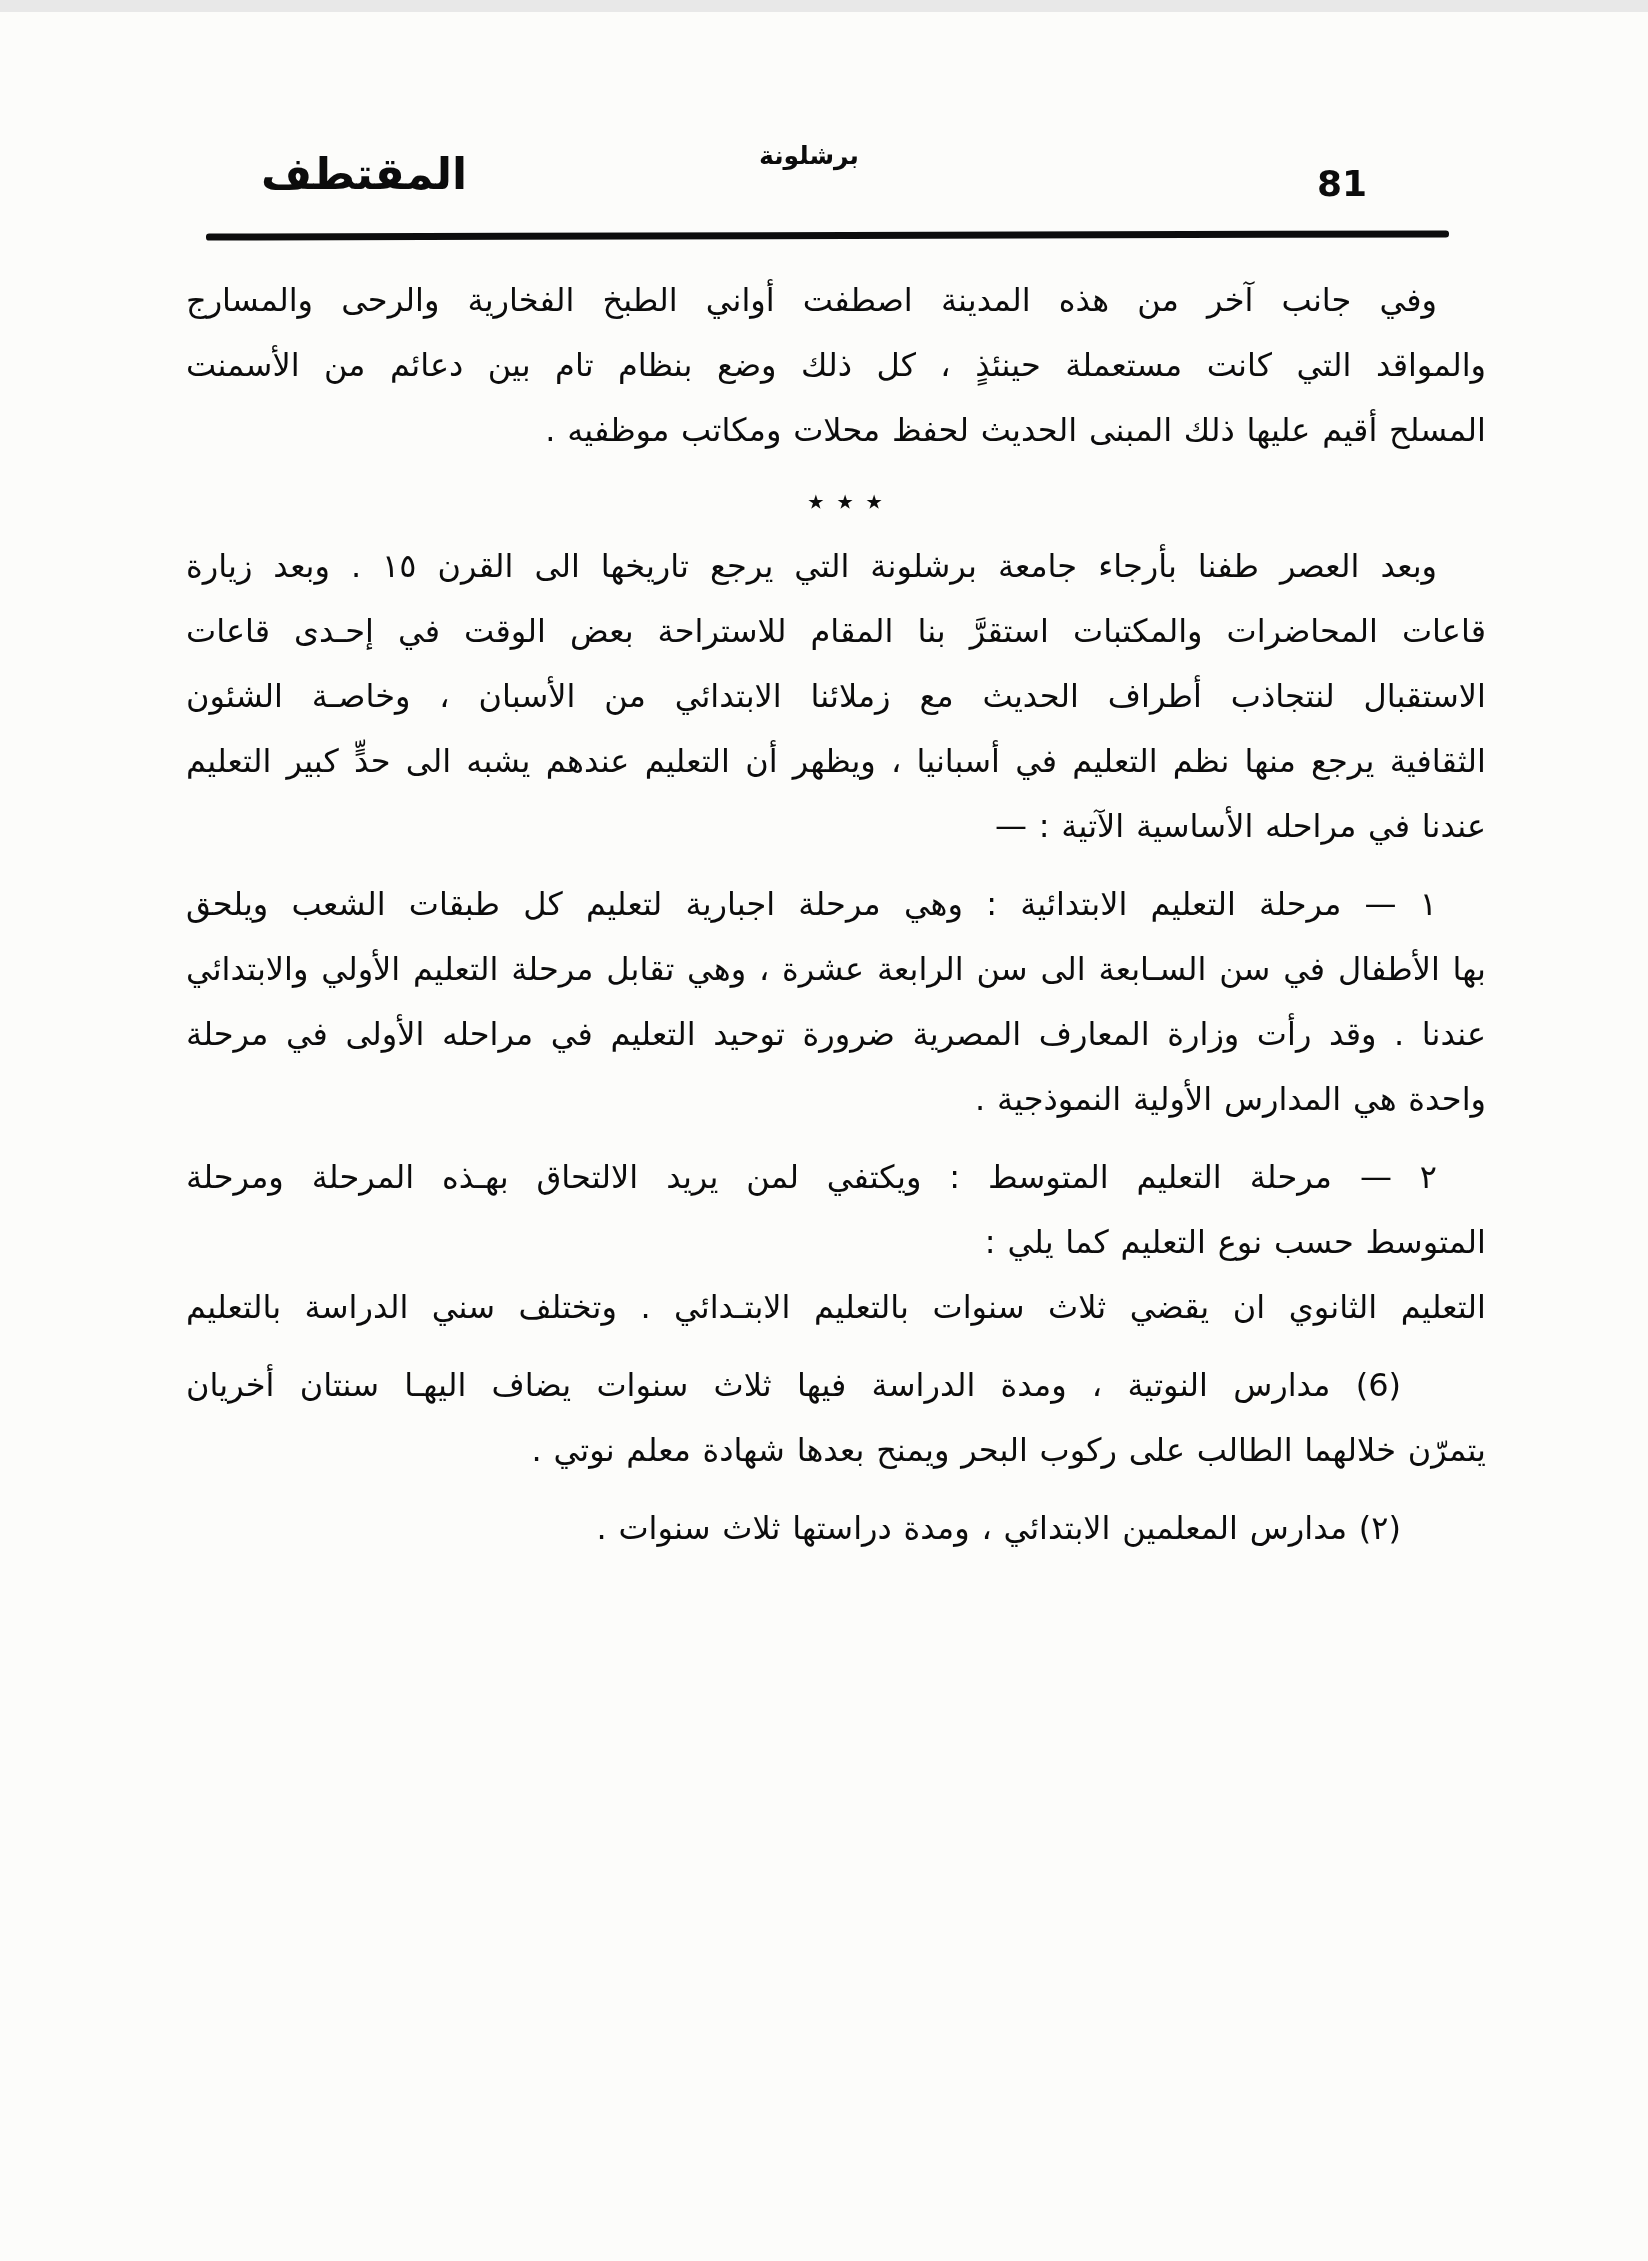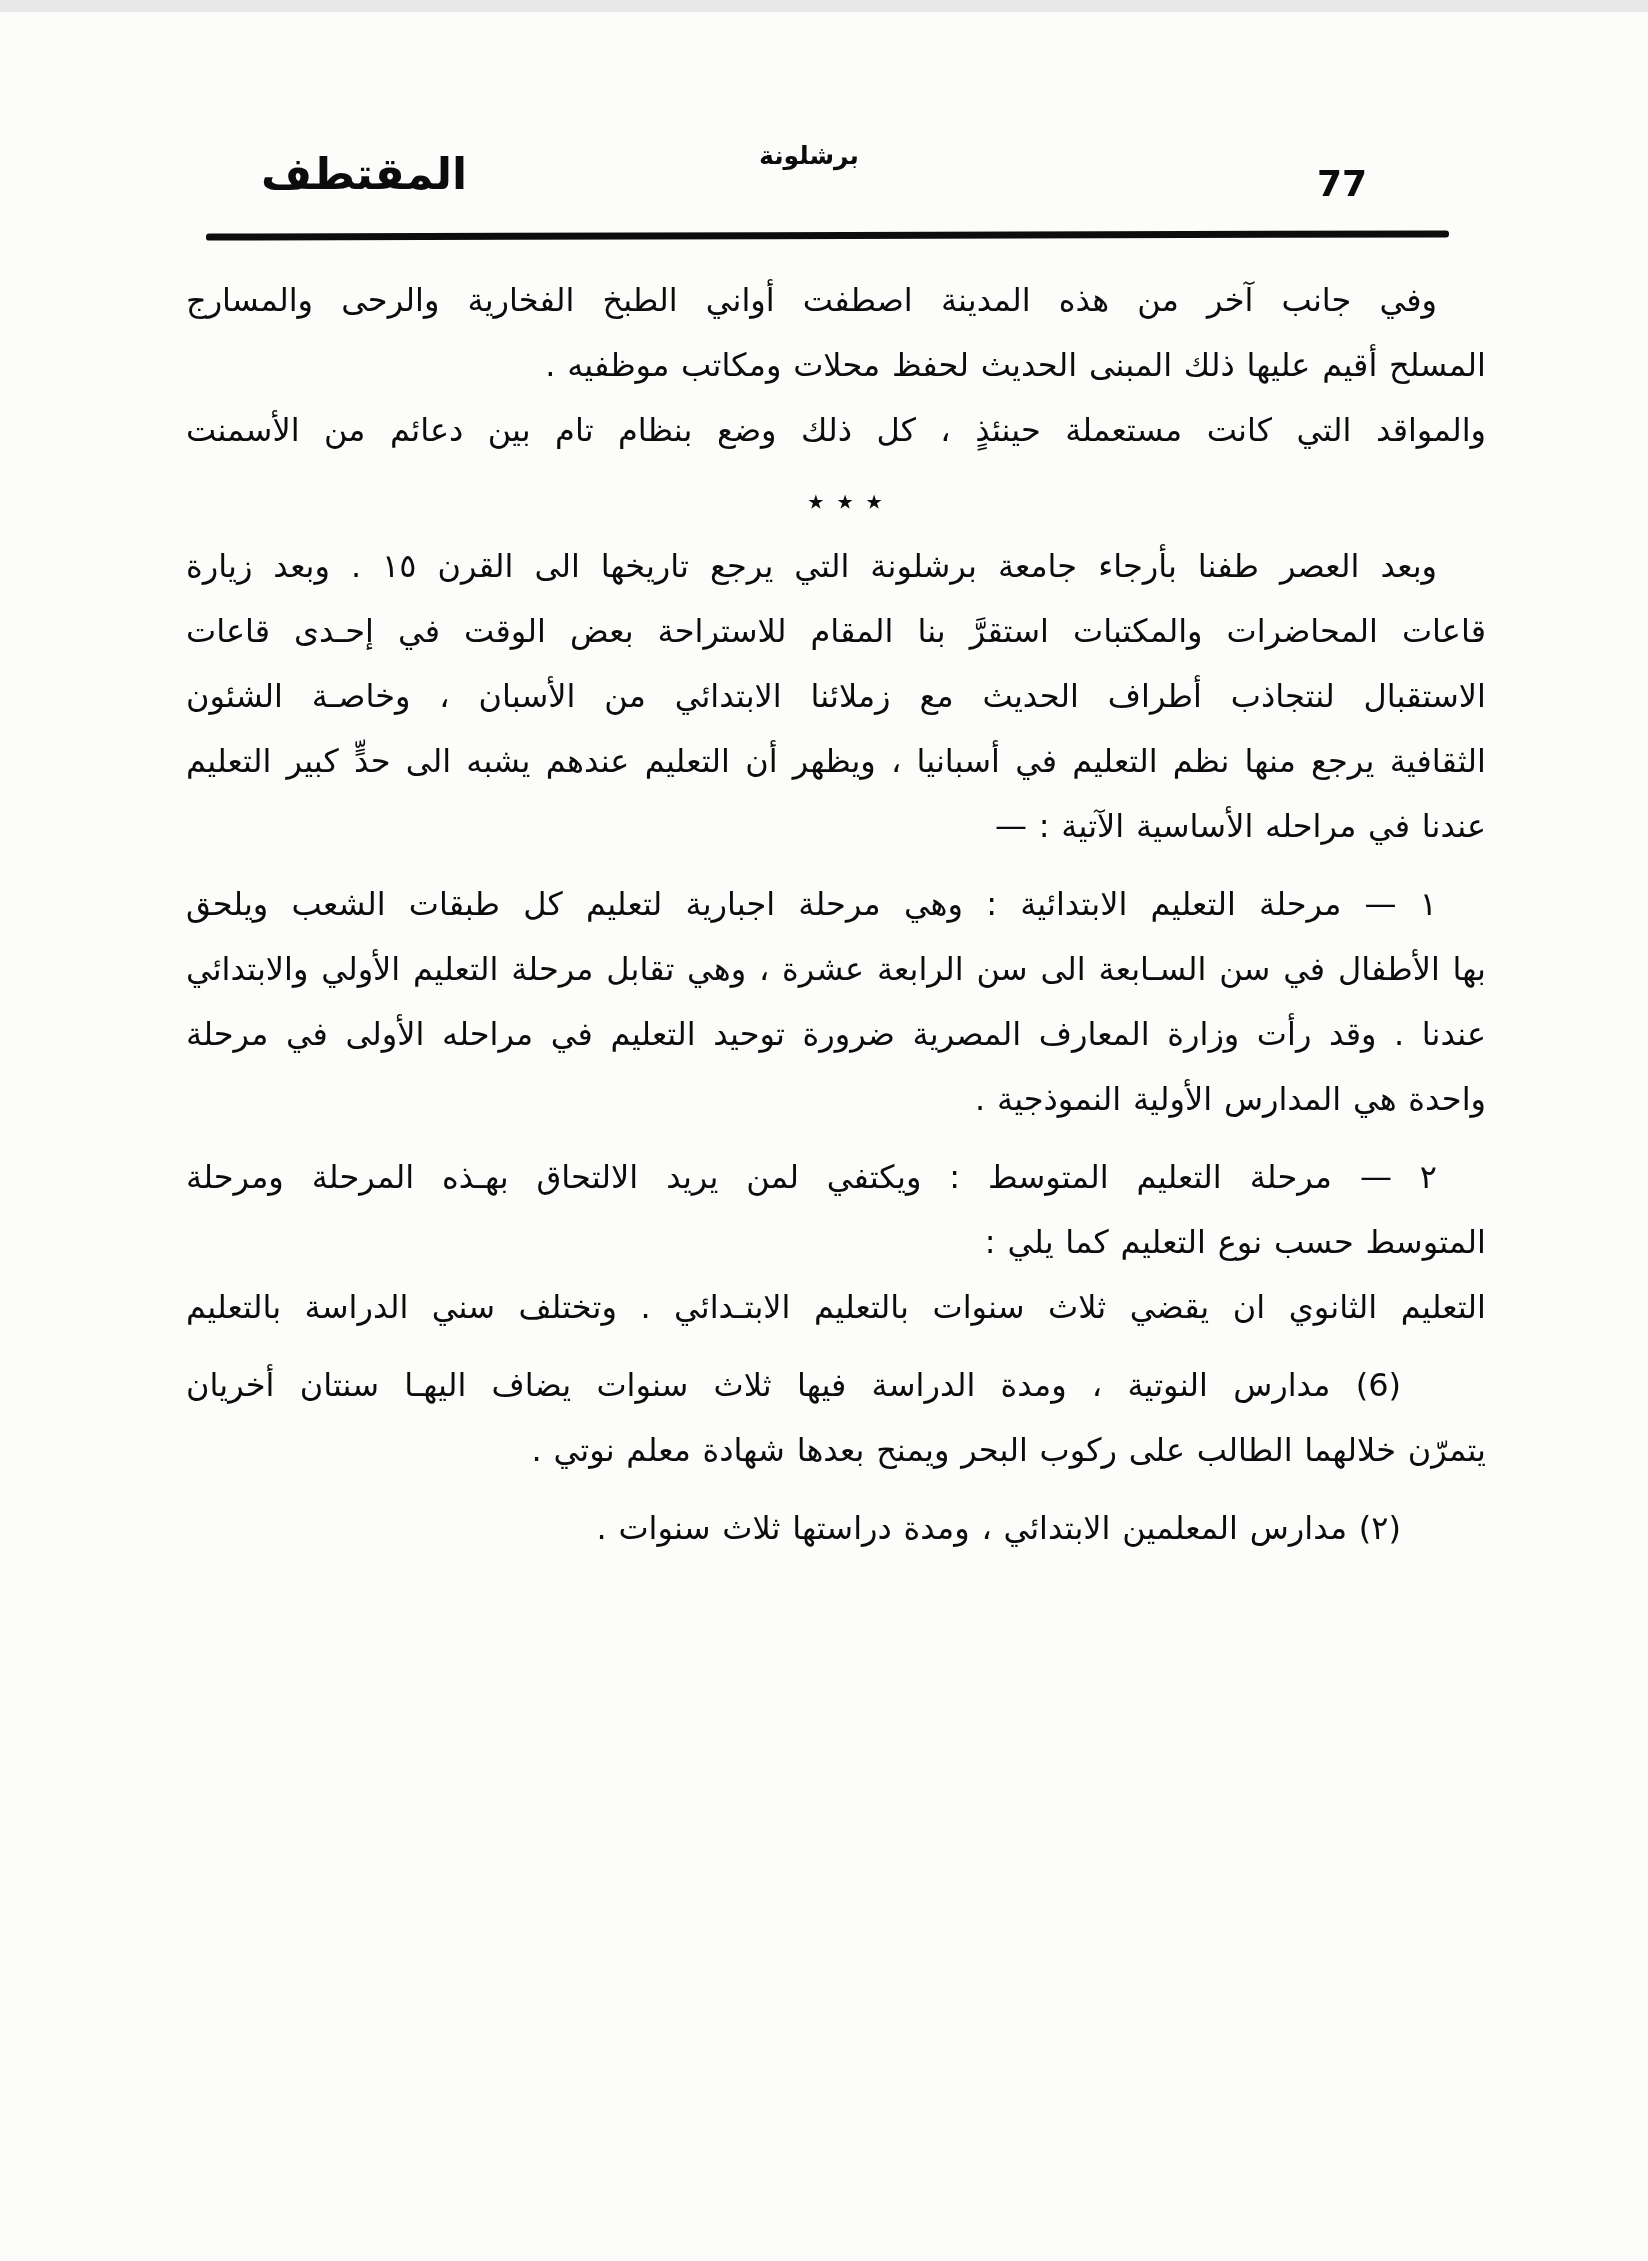--- a/index.html
+++ b/index.html
@@ -43,31 +43,31 @@
 </style>
 </head>
 <body>
 
 <div class="page">
   <div class="content">
 
     <header class="page-header">
       <span class="mag-title">المقتطف</span>
       <span class="art-title">برشلونة</span>
-      <span class="page-num">77</span>
+      <span class="page-num">81</span>
     </header>
 
     <div class="rule"></div>
 
     <main class="body-main">
 
       <div class="para">
         <div class="ln ind1">وفي جانب آخر من هذه المدينة اصطفت أواني الطبخ الفخارية والرحى والمسارج</div>
+        <div class="ln">والمواقد التي كانت مستعملة حينئذٍ ، كل ذلك وضع بنظام تام بين دعائم من الأسمنت</div>
         <div class="ln last">المسلح أقيم عليها ذلك المبنى الحديث لحفظ محلات ومكاتب موظفيه .</div>
-        <div class="ln">والمواقد التي كانت مستعملة حينئذٍ ، كل ذلك وضع بنظام تام بين دعائم من الأسمنت</div>
       </div>
 
       <div class="sep">٭ ٭ ٭</div>
 
       <div class="para">
         <div class="ln ind1">وبعد العصر طفنا بأرجاء جامعة برشلونة التي يرجع تاريخها الى القرن ١٥ . وبعد زيارة</div>
         <div class="ln">قاعات المحاضرات والمكتبات استقرَّ بنا المقام للاستراحة بعض الوقت في إحـدى قاعات</div>
         <div class="ln">الاستقبال لنتجاذب أطراف الحديث مع زملائنا الابتدائي من الأسبان ، وخاصـة الشئون</div>
         <div class="ln">الثقافية يرجع منها نظم التعليم في أسبانيا ، ويظهر أن التعليم عندهم يشبه الى حدٍّ كبير التعليم</div>
         <div class="ln last">عندنا في مراحله الأساسية الآتية : —</div>

